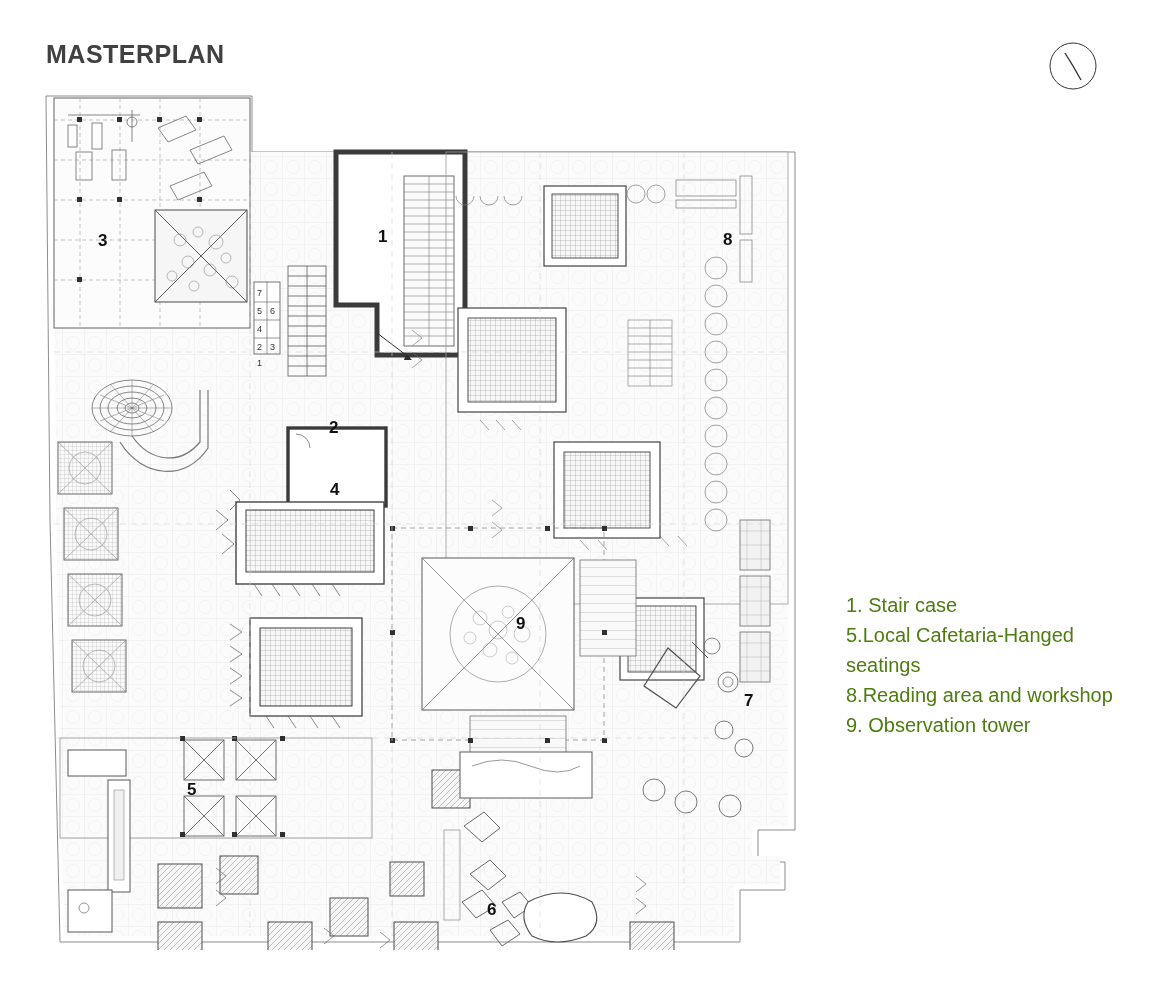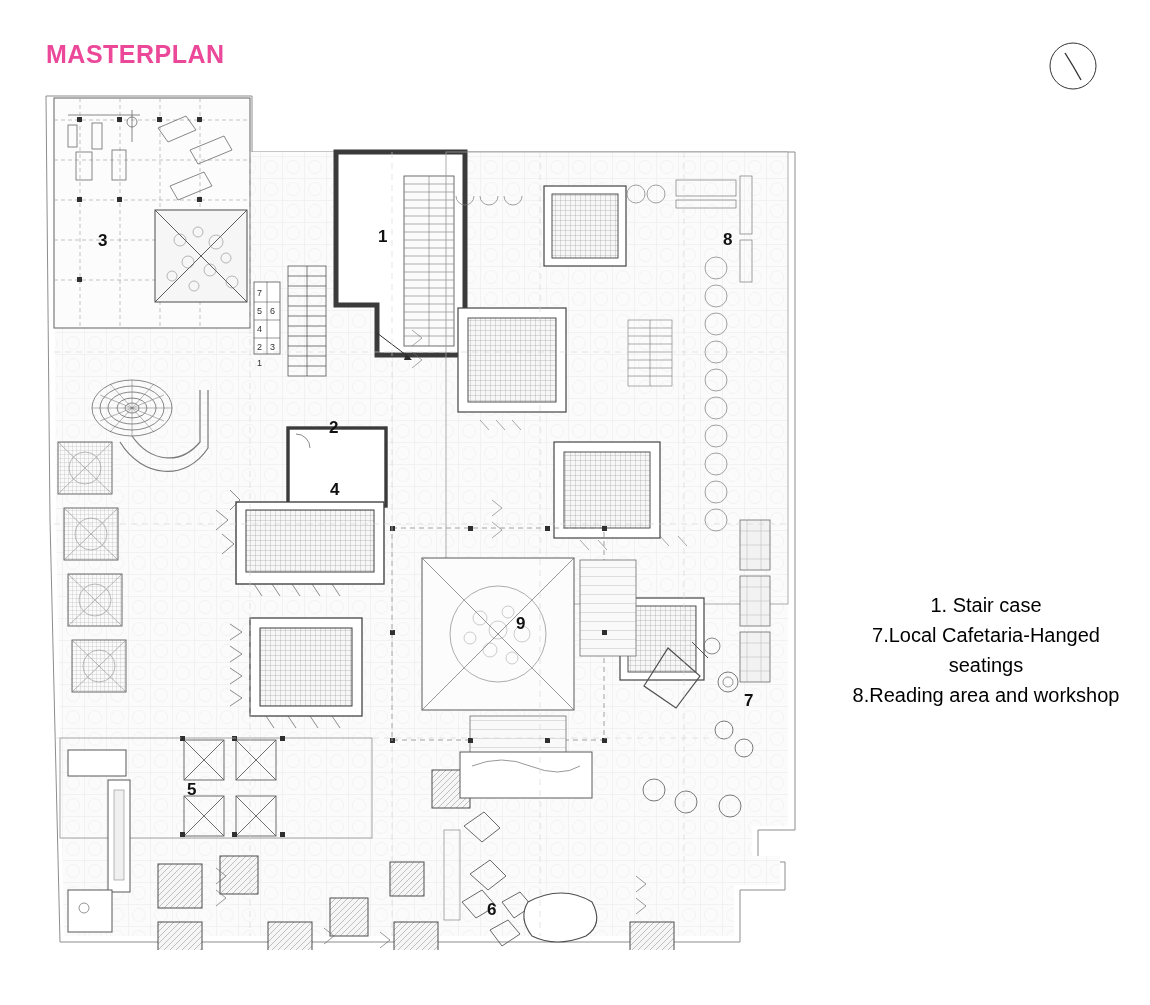--- a/index.html
+++ b/index.html
@@ -17,21 +17,21 @@
   }
 
   
   #title {
     position: absolute;
     left: 46px;
     top: 40px;
     font-size: 25px;
     font-weight: bold;
     letter-spacing: 0.5px;
-    color: #ec4899;
+    color: #404040;
   }
 
   
   #north-arrow {
     position: absolute;
     left: 1047px;
     top: 40px;
     width: 52px;
     height: 52px;
   }
@@ -47,22 +47,21 @@
   #plan-svg { display: block; }
 
   
   #legend {
     position: absolute;
     left: 846px;
     top: 590px;
     width: 280px;
     font-size: 20px;
     line-height: 30px;
-    color: #000000;
-    text-align: center;
+    color: #4d7c0f;
   }
   #legend .legend-item {
     white-space: normal;
   }
 
   
   .mk {
     font-family: "Liberation Sans", sans-serif;
     font-weight: bold;
     fill: #111;
@@ -504,15 +503,16 @@
     <text class="mk" x="476" y="539" font-size="17">9</text>
     <text class="mk" x="704" y="616" font-size="17">7</text>
     <text class="mk" x="147" y="705" font-size="17">5</text>
     <text class="mk" x="447" y="825" font-size="17">6</text>
   </g>
 </svg>
 </div>
 
 <div id="legend">
   <div class="legend-item">1. Stair case</div>
-  <div class="legend-item">7.Local Cafetaria-Hanged seatings</div>
+  <div class="legend-item">5.Local Cafetaria-Hanged seatings</div>
   <div class="legend-item">8.Reading area and workshop</div>
+  <div class="legend-item">9. Observation tower</div>
 </div>
 
 </body></html>

